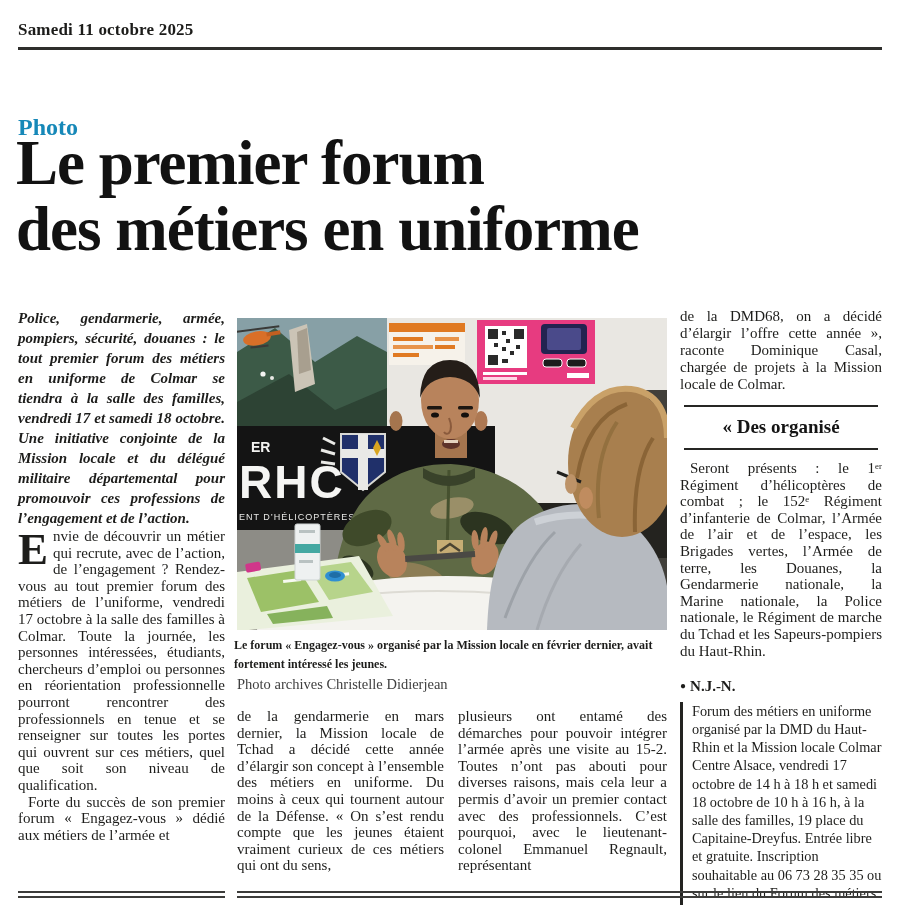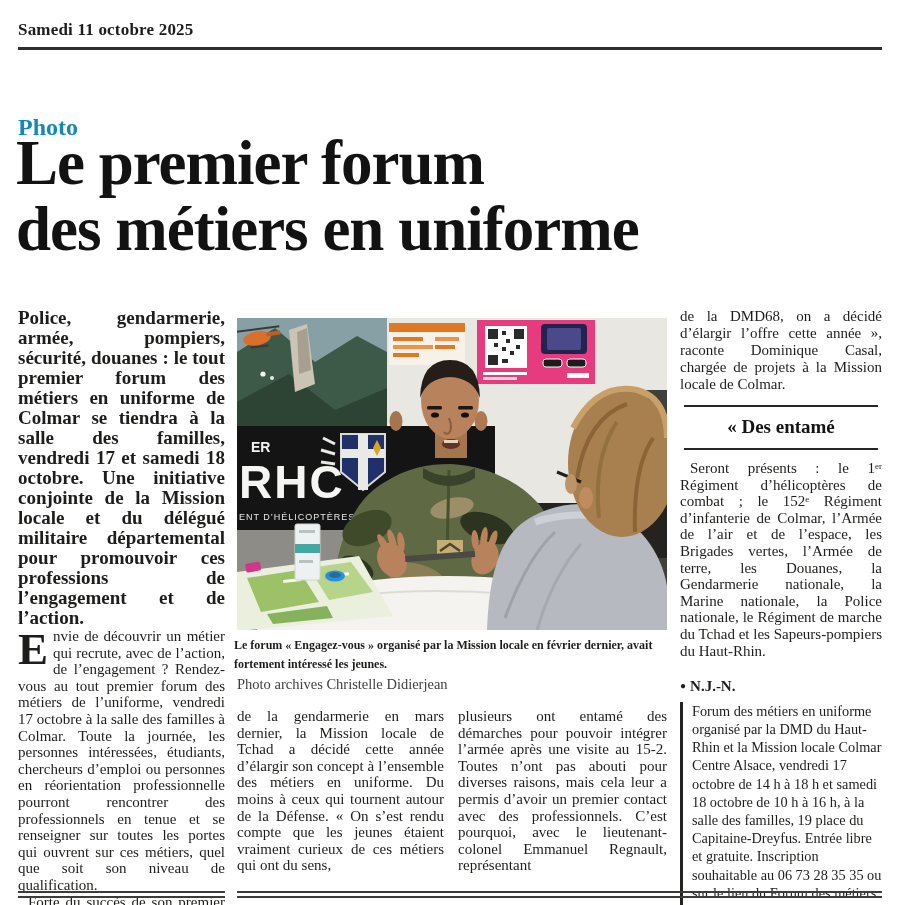--- a/index.html
+++ b/index.html
@@ -10,21 +10,21 @@
   .date{top:20px;left:18px;font-size:17px;font-weight:bold;letter-spacing:.2px;color:#1c1c1a;}
   .toprule{top:47px;left:18px;width:864px;height:3px;background:#2e2e2c;}
   .kicker{top:114px;left:18px;font-size:24px;font-weight:bold;color:#1688b8;}
   .headline{top:131px;left:16px;width:860px;font-size:63px;line-height:1.04;
             font-weight:bold;color:#121212;letter-spacing:-1px;}
   .headline span{display:block;}
   
   .col{text-align:justify;font-size:15px;line-height:16.6px;}
   .col p{margin:0;}
   #col1{top:308px;left:18px;width:207px;}
-  .lead{font-size:19px;line-height:20px;font-weight:bold;margin:0 0 10px 0;text-align:justify;}
+  .lead{font-size:15px;line-height:20px;font-weight:bold;margin:0 0 10px 0;text-align:justify;font-style:italic;}
   .dropcap{float:left;font-size:45px;line-height:38px;font-weight:bold;padding:2px 5px 0 0;}
   .pind{text-indent:10px;}
   #col2{top:708px;left:237px;width:207px;}
   #col3{top:708px;left:458px;width:209px;}
   #col4{top:308px;left:680px;width:202px;}
   #col4 p.bodytxt{line-height:17px;}
   
   .photo{top:318px;left:237px;width:430px;height:312px;}
   .caption{top:636px;left:234px;width:430px;font-size:12px;line-height:19px;font-weight:bold;}
   .credit{top:676px;left:237px;width:430px;font-size:14.5px;font-weight:normal;color:#404040;}
@@ -226,21 +226,21 @@
 <div id="col2" class="abs col">
   <p>de la gendarmerie en mars dernier, la Mission locale de Tchad a décidé cette année d’élargir son concept à l’ensemble des métiers en uniforme. Du moins à ceux qui tournent autour de la Défense. « On s’est rendu compte que les jeunes étaient vraiment curieux de ces métiers qui ont du sens,</p>
 </div>
 <div id="col3" class="abs col">
   <p>plusieurs ont entamé des démarches pour pouvoir intégrer l’armée après une visite au 15-2. Toutes n’ont pas abouti pour diverses raisons, mais cela leur a permis d’avoir un premier contact avec des professionnels. C’est pourquoi, avec le lieutenant-colonel Emmanuel Regnault, représentant</p>
 </div>
 
 <div id="col4" class="abs col">
   <p class="bodytxt">de la DMD68, on a décidé d’élargir l’offre cette année », raconte Dominique Casal, chargée de projets à la Mission locale de Colmar.</p>
   <div class="pullquote">
-    <span>« Des entamé</span>
+    <span>« Des organisé</span>
   </div>
   <p class="pind">Seront présents : le 1ᵉʳ Régiment d’hélicoptères de combat ; le 152ᵉ Régiment d’infanterie de Colmar, l’Armée de l’air et de l’espace, les Brigades vertes, l’Armée de terre, les Douanes, la Gendarmerie nationale, la Marine nationale, la Police nationale, le Régiment de marche du Tchad et les Sapeurs-pompiers du Haut-Rhin.</p>
   <div class="byline">
     <span class="dot">●</span><span>N.J.-N.</span>
   </div>
   <div class="infobox">Forum des métiers en uniforme organisé par la DMD du Haut-Rhin et la Mission locale Colmar Centre Alsace, vendredi 17 octobre de 14 h à 18 h et samedi 18 octobre de 10 h à 16 h, à la salle des familles, 19 place du Capitaine-Dreyfus. Entrée libre et gratuite. Inscription souhaitable au 06 73 28 35 35 ou sur le lien du Forum des métiers en uniforme.</div>
 </div>
 
 <div id="dbl-left" class="abs dbl"></div>
 <div id="dbl-right" class="abs dbl"></div>

